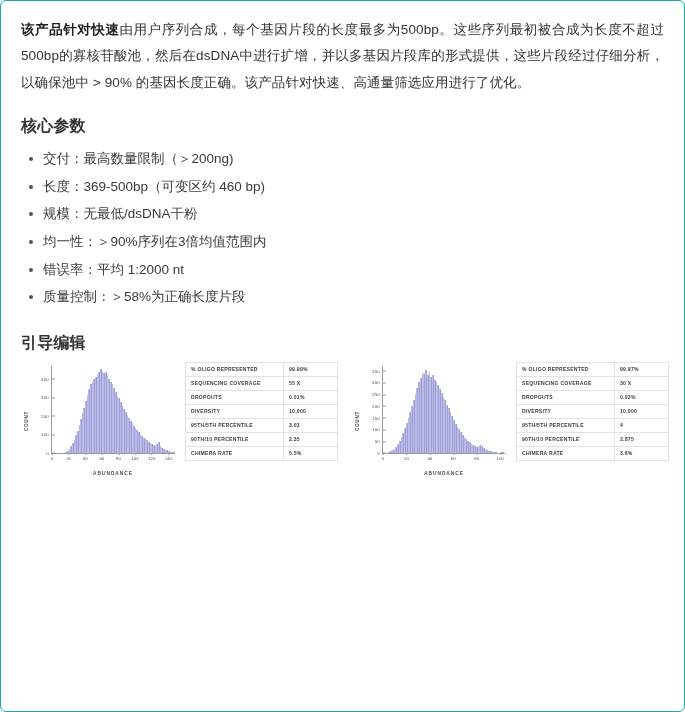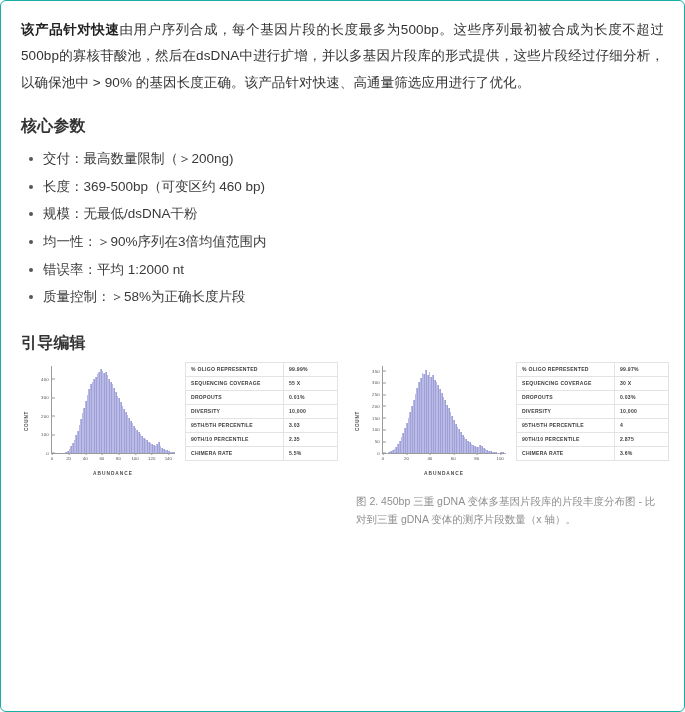--- a/index.html
+++ b/index.html
@@ -455,17 +455,16 @@
                 <td class="k">90TH/10 PERCENTILE</td>
                 <td class="v">2.875</td>
               </tr>
               <tr>
                 <td class="k">CHIMERA RATE</td>
                 <td class="v">3.6%</td>
               </tr>
             </tbody>
         </table>
       </div>
-      <div class="caption">图 2. 450bp 三重 gDNA 变体多基因片段库的片段丰度分布图 - 比对到三重 gDNA 变体的测序片段数量（x 轴）。</div>
     </div>
 
   </div>
 </div>
 
 </body></html>

